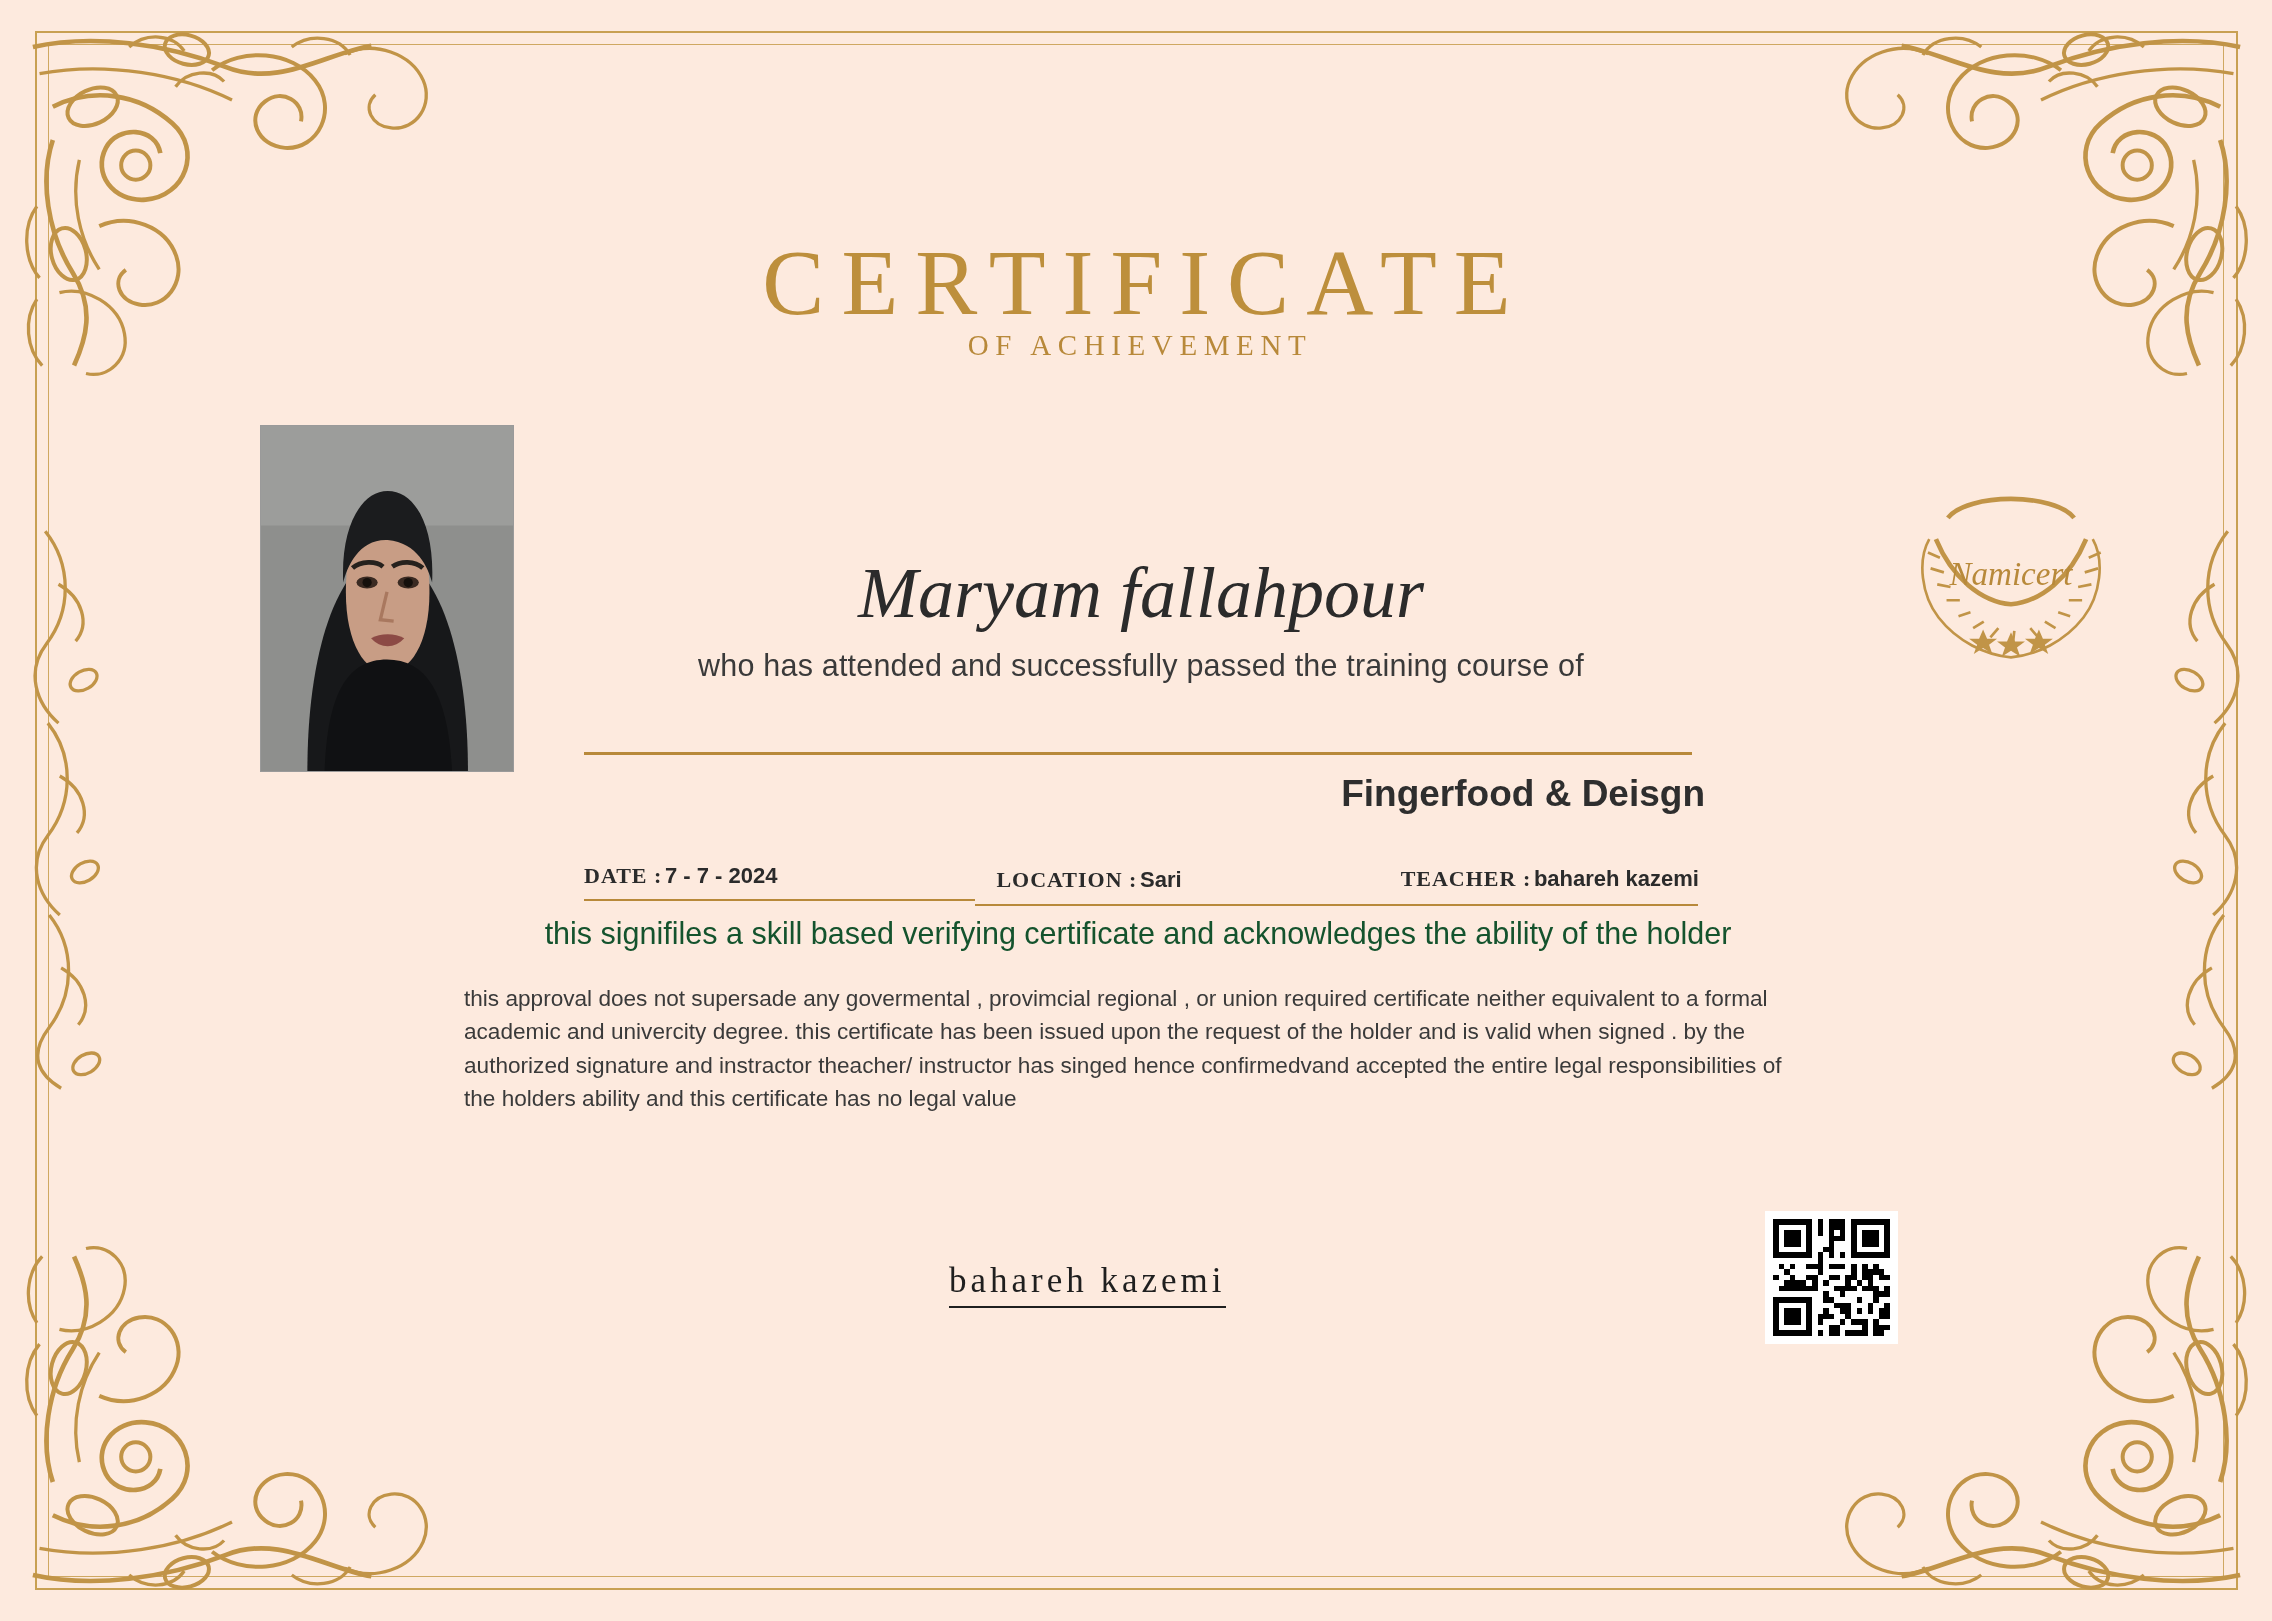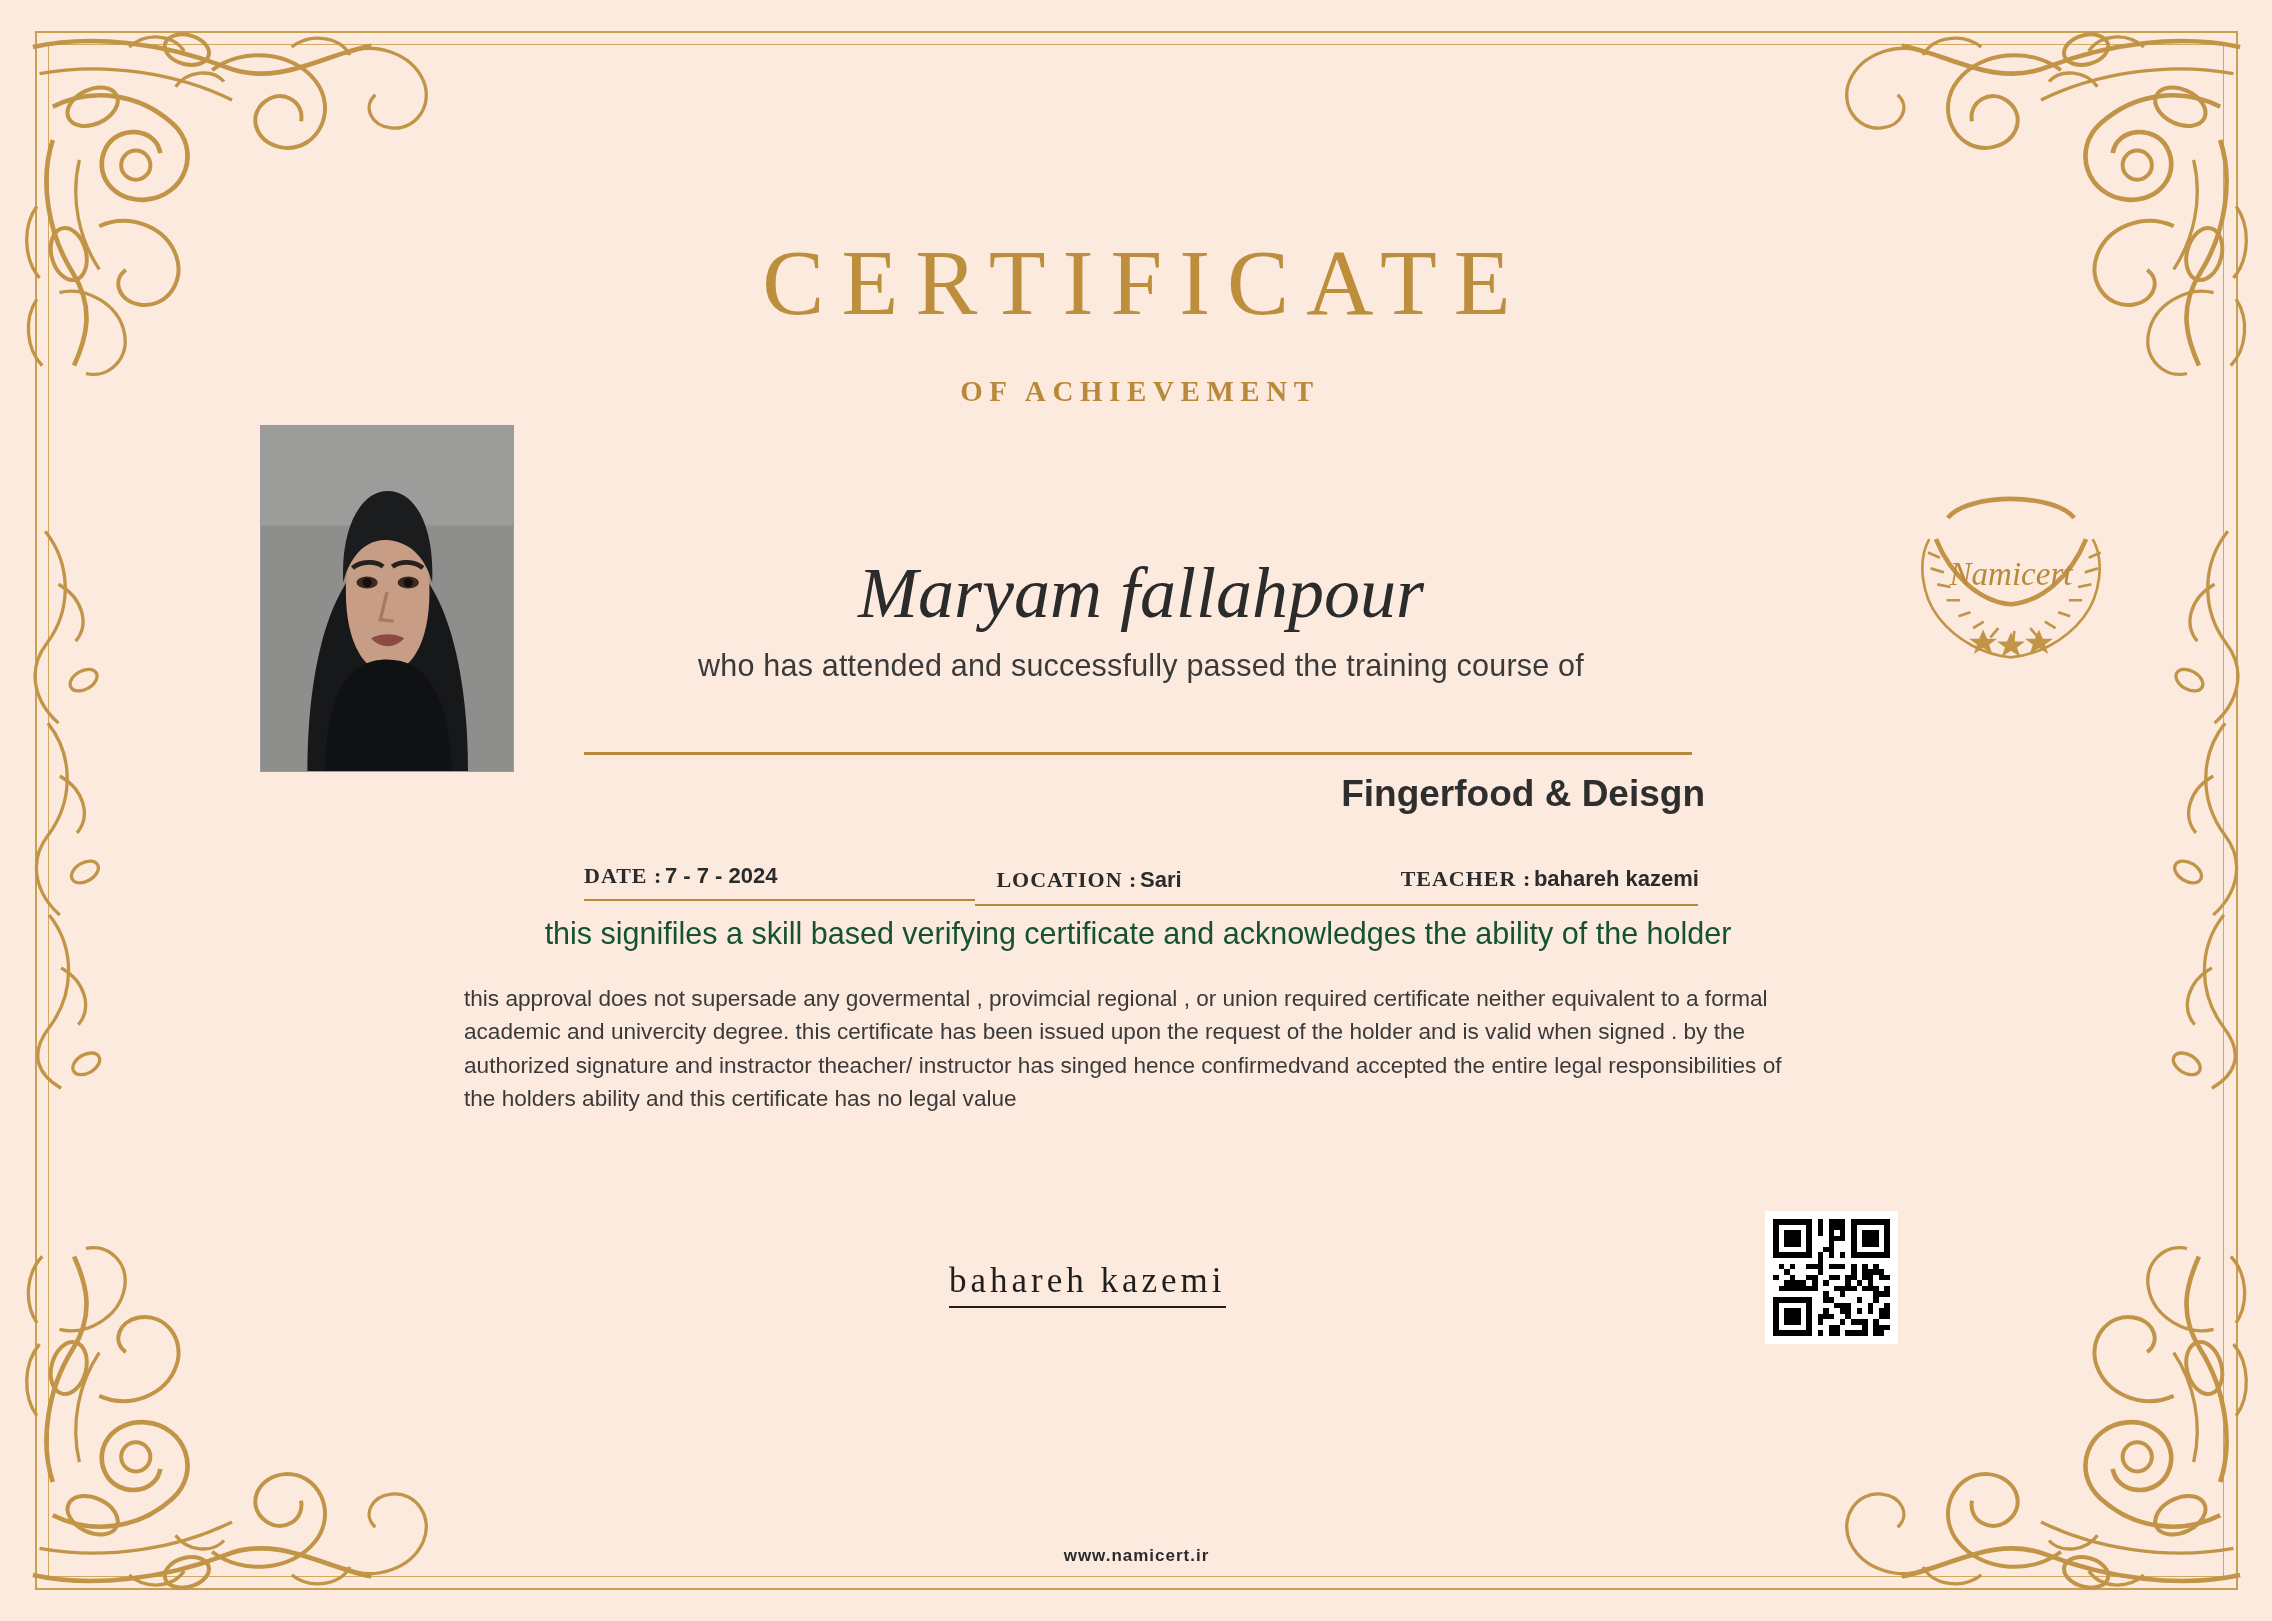--- a/index.html
+++ b/index.html
@@ -64,25 +64,24 @@
     margin-top: 236px;
     font-family: "Liberation Serif", serif;
     font-size: 93px;
     letter-spacing: 17px;
     color: #bd8f3c;
     font-weight: 400;
     line-height: 1;
     padding-left: 17px;
   }
   .subtitle {
-    margin-top: 46px;
     font-family: "Liberation Serif", serif;
     font-size: 29px;
     letter-spacing: 6.6px;
-    font-weight: 700;
+    font-weight: 400;
     color: #b8893a;
     padding-left: 7px;
   }
   .recipient-block {
     position: absolute;
     left: 577px;
     top: 554px;
     width: 1128px;
     text-align: center;
   }
@@ -881,16 +880,15 @@
         <i class="on"></i>
         <i class="on"></i>
         <i class="on"></i>
         <i class=""></i>
         <i class="on"></i>
         <i class="on"></i>
         <i class=""></i>
       </div>
   </div>
 
-  <div class="website">www.namicert.ir</div>
 
 </div>
 
 
 </body></html>

